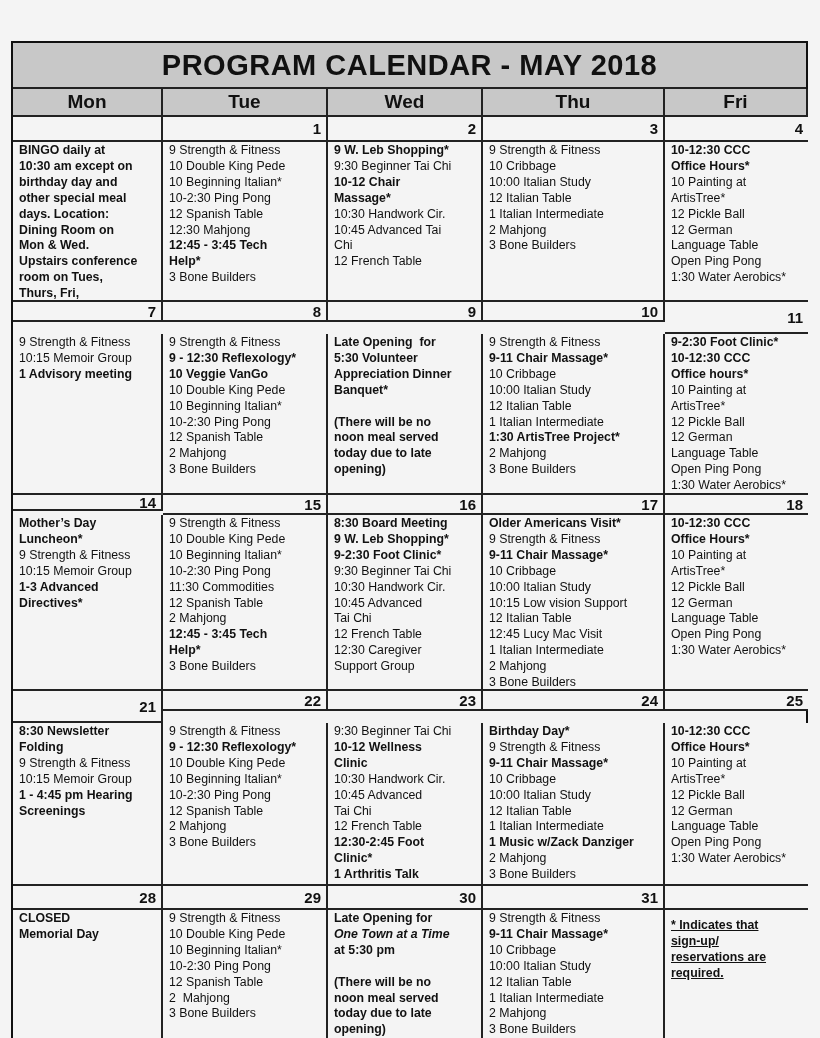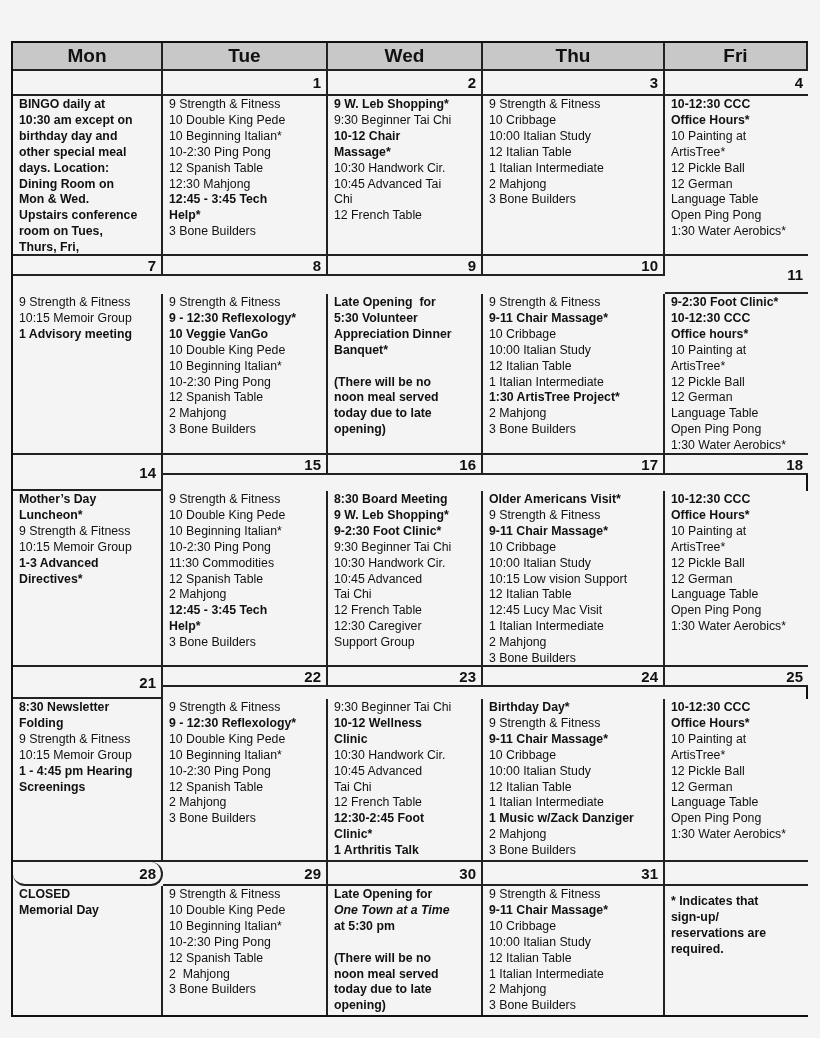--- a/index.html
+++ b/index.html
@@ -8,26 +8,27 @@
   .title { height:46px; background:#c8c8c8; border-bottom:2px solid #222; display:flex; align-items:center; justify-content:center; font-weight:bold; font-size:29px; letter-spacing:0.5px; box-sizing:border-box; }
   .grid { display:grid; grid-template-columns:150px 165px 155px 182px 143px; }
   .dayhdr { height:28px; background:#c8c8c8; display:flex; align-items:center; justify-content:center; font-weight:bold; font-size:19px; border-right:2px solid #222; border-bottom:2px solid #222; box-sizing:border-box; }
   .dayhdr:last-child, .datecell:nth-child(5n), .content:nth-child(5n) { border-right:none; }
   .datecell { background:#f4f4f4; text-align:right; font-weight:bold; font-size:15px; padding-right:5px; border-right:2px solid #222; border-bottom:2px solid #222; box-sizing:border-box; display:flex; align-items:center; justify-content:flex-end; }
   .content { background:#f4f4f4; border-right:2px solid #222; border-bottom:2px solid #222; box-sizing:border-box; padding:1px 4px 0 6px; font-size:12.3px; line-height:15.9px; overflow:hidden; }
   .line { display:block; white-space:pre; }
   .b { font-weight:bold; }
   .i { font-style:italic; font-weight:bold; }
   .gap { display:block; height:15.9px; }
-  .note { padding-top:8px; font-weight:bold; }
+  .note { padding-top:8px; font-weight:bold;text-decoration:underline; }
 </style>
 </head>
 <body>
 
 <div class="cal">
+  <div class="title">PROGRAM CALENDAR - MAY 2018</div>
   <div class="grid" id="grid">
     <div class="dayhdr">Mon</div>
     <div class="dayhdr">Tue</div>
     <div class="dayhdr">Wed</div>
     <div class="dayhdr">Thu</div>
     <div class="dayhdr">Fri</div>
   <div class="datecell" style="height: 25px;"></div>
       <div class="datecell" style="height: 25px;">1</div>
       <div class="datecell" style="height: 25px;">2</div>
       <div class="datecell" style="height: 25px;">3</div>
@@ -82,21 +83,21 @@
         <span class="line">12 Pickle Ball</span>
         <span class="line">12 German</span>
         <span class="line">Language Table</span>
         <span class="line">Open Ping Pong</span>
         <span class="line">1:30 Water Aerobics*</span>
       </div>
       <div class="datecell" style="height: 20px;">7</div>
       <div class="datecell" style="height: 20px;">8</div>
       <div class="datecell" style="height: 20px;">9</div>
       <div class="datecell" style="height: 20px;">10</div>
-      <div class="datecell" style="height: 38px; padding-left: 48px;">11</div>
+      <div class="datecell" style="height: 32px; padding-left: 48px;">11</div>
       <div class="content" style="height: 161px;">
         <span class="line">9 Strength &amp; Fitness</span>
         <span class="line">10:15 Memoir Group</span>
         <span class="line b">1 Advisory meeting</span>
       </div>
       <div class="content" style="height: 161px;">
         <span class="line">9 Strength &amp; Fitness</span>
         <span class="line b">9 - 12:30 Reflexology*</span>
         <span class="line b">10 Veggie VanGo</span>
         <span class="line">10 Double King Pede</span>
@@ -133,21 +134,21 @@
         <span class="line b">10-12:30 CCC</span>
         <span class="line b">Office hours*</span>
         <span class="line">10 Painting at</span>
         <span class="line">ArtisTree*</span>
         <span class="line">12 Pickle Ball</span>
         <span class="line">12 German</span>
         <span class="line">Language Table</span>
         <span class="line">Open Ping Pong</span>
         <span class="line">1:30 Water Aerobics*</span>
       </div>
-      <div class="datecell" style="height: 36px; text-align: center;">14</div>
+      <div class="datecell" style="height: 16px; text-align: center;">14</div>
       <div class="datecell" style="height: 20px;">15</div>
       <div class="datecell" style="height: 20px;">16</div>
       <div class="datecell" style="height: 20px;">17</div>
       <div class="datecell" style="height: 20px;">18</div>
       <div class="content" style="height: 176px;">
         <span class="line b">Mother’s Day</span>
         <span class="line b">Luncheon*</span>
         <span class="line">9 Strength &amp; Fitness</span>
         <span class="line">10:15 Memoir Group</span>
         <span class="line b">1-3 Advanced</span>
@@ -252,21 +253,21 @@
         <span class="line b">10-12:30 CCC</span>
         <span class="line b">Office Hours*</span>
         <span class="line">10 Painting at</span>
         <span class="line">ArtisTree*</span>
         <span class="line">12 Pickle Ball</span>
         <span class="line">12 German</span>
         <span class="line">Language Table</span>
         <span class="line">Open Ping Pong</span>
         <span class="line">1:30 Water Aerobics*</span>
       </div>
-      <div class="datecell" style="height: 24px; border-radius: 12px;">28</div>
+      <div class="datecell" style="height: 24px;">28</div>
       <div class="datecell" style="height: 24px;">29</div>
       <div class="datecell" style="height: 24px;">30</div>
       <div class="datecell" style="height: 24px; padding-left: 28px;">31</div>
       <div class="datecell" style="height: 24px;"></div>
       <div class="content" style="border-bottom: none; height: 129px;">
         <span class="line b">CLOSED</span>
         <span class="line b">Memorial Day</span>
       </div>
       <div class="content" style="border-bottom: none; height: 129px;">
         <span class="line">9 Strength &amp; Fitness</span>

